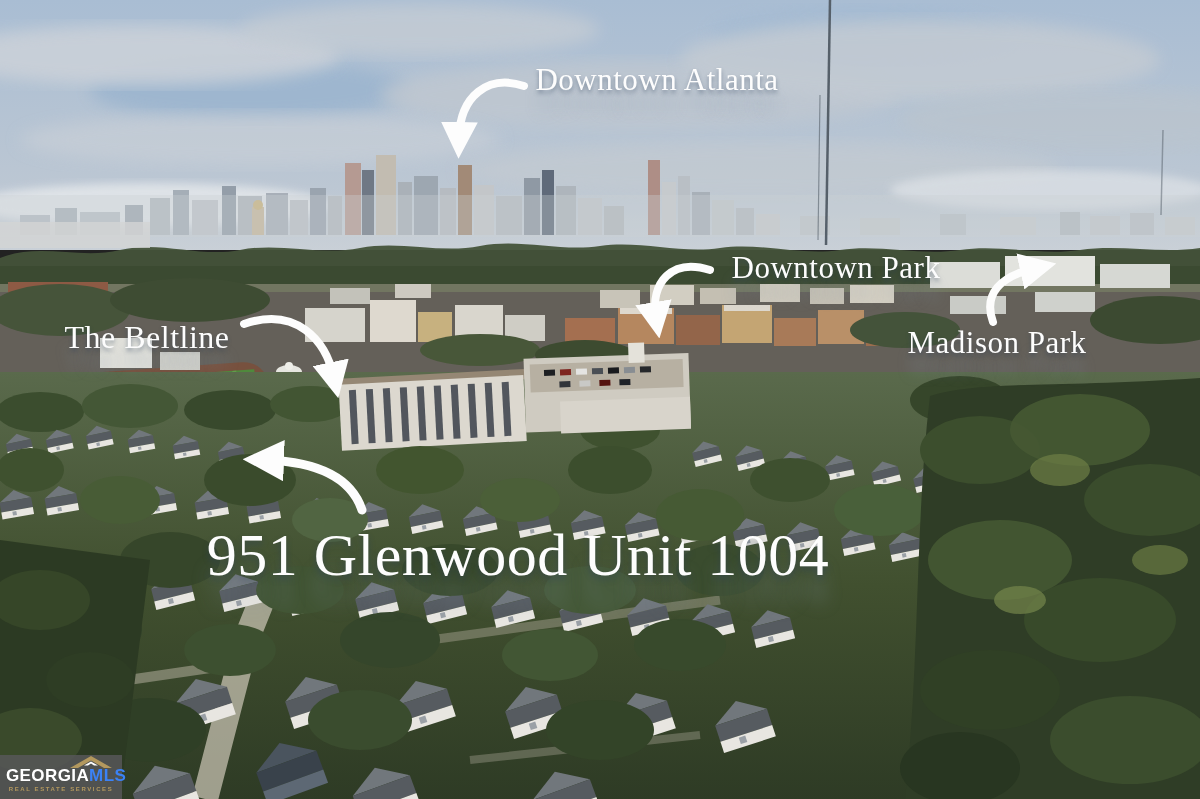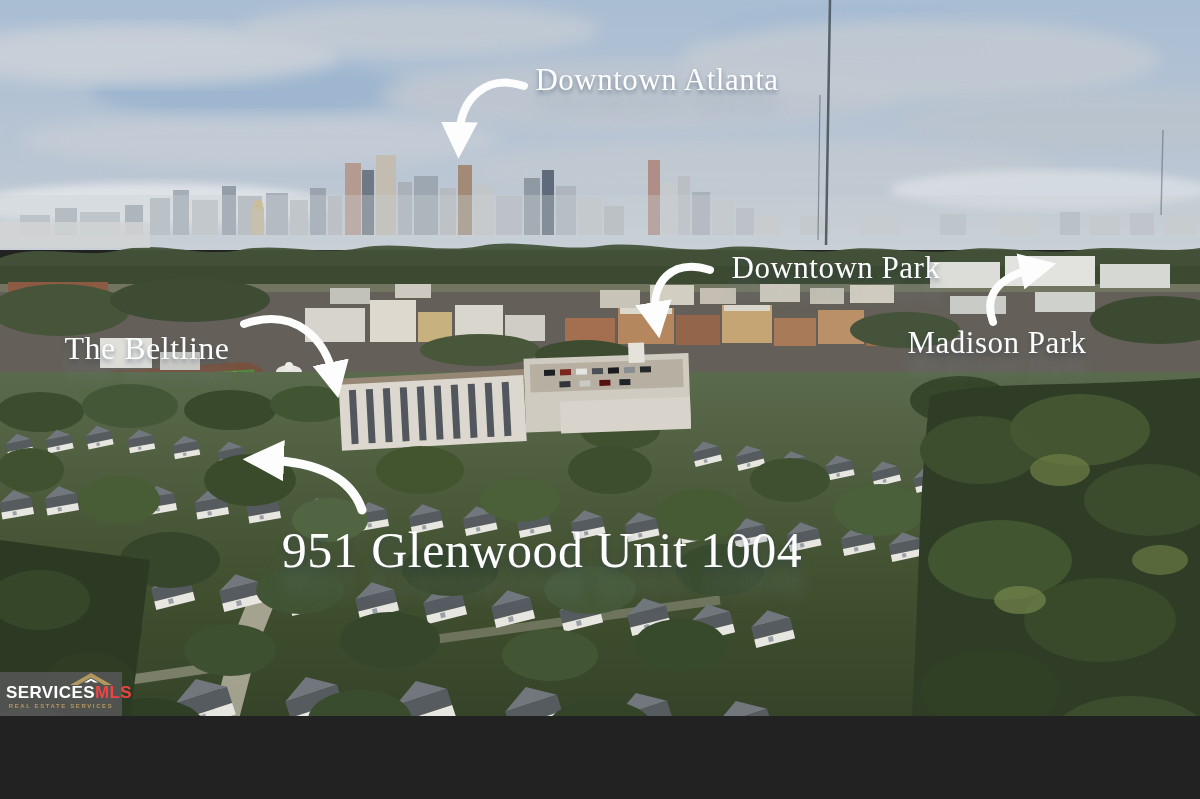--- a/index.html
+++ b/index.html
@@ -1,32 +1,32 @@
 <!DOCTYPE html>
 <html><head>
 <meta charset="utf-8">
 <style>
   html,body{margin:0;padding:0;background:#222;}
-  .stage{position:relative;width:1200px;height:716px;overflow:hidden;
+  .stage{position:relative;width:1200px;height:799px;overflow:hidden;
          font-family:"Liberation Serif","DejaVu Serif",serif;}
   .scene-svg{position:absolute;left:0;top:0;z-index:1;}
   .overlay-svg{position:absolute;left:0;top:0;z-index:3;pointer-events:none;}
   .annotation{position:absolute;z-index:4;color:#fdfdfd;white-space:nowrap;
       transform:translateX(-50%);letter-spacing:.5px;
       text-shadow:0 3px 4px rgba(45,65,90,.45),0 22px 14px rgba(135,155,178,.32);}
   .annotation.small{font-size:31px;}
-  .annotation.title{font-size:50px;
-      text-shadow:0 4px 6px rgba(45,65,90,.45),0 30px 18px rgba(135,155,178,.30);margin-left:24px;}
+  .annotation.title{font-size:60px;
+      text-shadow:0 4px 6px rgba(45,65,90,.45),0 30px 18px rgba(135,155,178,.30);}
   .logo{position:absolute;left:0;bottom:0;width:122px;height:44px;z-index:5;
       background:rgba(88,88,90,.82);
       font-family:"Liberation Sans","DejaVu Sans",sans-serif;}
   .logo-roof{position:absolute;right:10px;top:1px;}
   .logo-text{position:absolute;left:6px;top:11px;font-size:17px;font-weight:700;
       letter-spacing:.4px;color:#fff;}
-  .logo-text .lg-mls{color:#ef4444;}
+  .logo-text .lg-mls{color:#3b82f6;}
   .logo-tag{position:absolute;left:0;top:31px;width:100%;text-align:center;
       font-size:6px;font-weight:700;letter-spacing:1.6px;color:#b3985e;}
 </style>
 </head>
 <body>
 
 <div class="stage">
 
 <svg class="scene-svg" width="1200" height="799" viewBox="0 0 1200 799">
   <defs>
@@ -361,26 +361,26 @@
   </defs>
   <path d="M524,86 C488,74 460,96 459,138" stroke="#fdfdfd" stroke-width="8" fill="none" stroke-linecap="round" marker-end="url(#ah)"></path>
   <path d="M710,270 C672,258 650,282 656,318" stroke="#fdfdfd" stroke-width="8" fill="none" stroke-linecap="round" marker-end="url(#ah)"></path>
   <path d="M244,324 C296,306 326,340 334,378" stroke="#fdfdfd" stroke-width="8" fill="none" stroke-linecap="round" marker-end="url(#ah)"></path>
   <path d="M993,322 C983,294 1000,276 1036,268" stroke="#fdfdfd" stroke-width="8" fill="none" stroke-linecap="round" marker-end="url(#ah)"></path>
   <path d="M362,510 C352,480 322,462 266,460" stroke="#fdfdfd" stroke-width="9" fill="none" stroke-linecap="round" marker-end="url(#ah)"></path>
 </svg>
 
 <div class="annotation small" style="left:657px;top:62px">Downtown Atlanta</div>
 <div class="annotation small" style="left:836px;top:250px">Downtown Park</div>
-<div class="annotation small" style="left:147px;top:330px;font-size:32px">The Beltline</div>
+<div class="annotation small" style="left:147px;top:319px;font-size:32px">The Beltline</div>
 <div class="annotation small" style="left:997px;top:325px">Madison Park</div>
 <div class="annotation title" style="left:518px;top:521px">951 Glenwood Unit 1004</div>
 
 <div class="logo">
   <svg class="logo-roof" width="42" height="12" viewBox="0 0 42 12">
     <polygon points="0,12 21,0 42,12 34,12 21,4.5 8,12" fill="#b3985e"></polygon>
     <polygon points="14,9.5 21,5.5 28,9.5 24,9.5 21,7.6 18,9.5" fill="#ffffff"></polygon>
   </svg>
-  <div class="logo-text"><span class="lg-georgia">SERVICES</span><span class="lg-mls">MLS</span></div>
+  <div class="logo-text"><span class="lg-georgia">GEORGIA</span><span class="lg-mls">MLS</span></div>
   <div class="logo-tag">REAL ESTATE SERVICES</div>
 </div>
 
 </div>
 
 </body></html>

